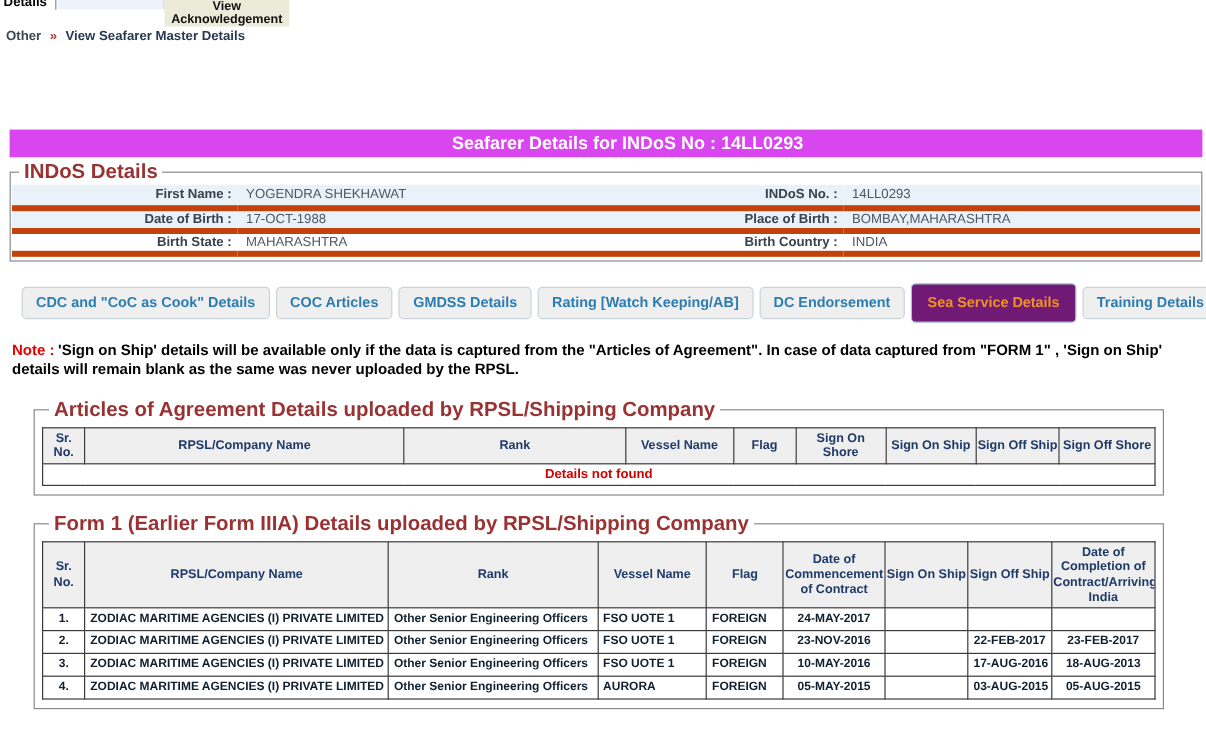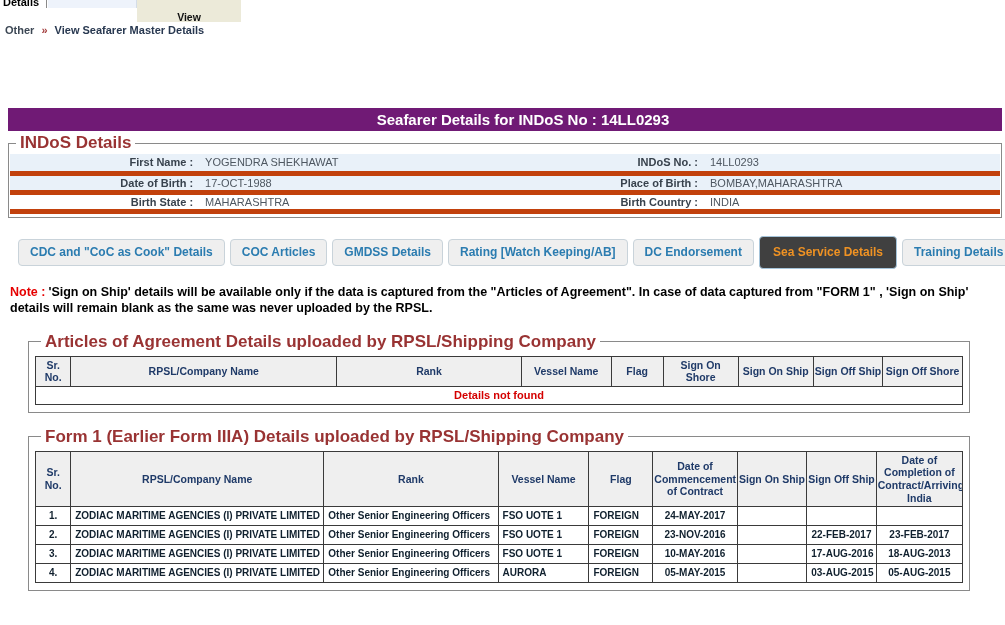--- a/index.html
+++ b/index.html
@@ -15,34 +15,34 @@
   .details-label {
     position: absolute; left: 3px; top: -4px;
     font-size: 11px; font-weight: bold; color: #000;
   }
   .menu-divider { position: absolute; left: 46px; top: 0; width: 1px; height: 8px; background: #8a8a8a; }
   .menu-box { position: absolute; left: 48px; top: 0; width: 89px; height: 8px; background: #eef3fb; border-right: 1px solid #d4dde8; }
   .ack-cell {
     position: absolute; left: 137px; top: 0; width: 104px; height: 34px;
     background: #ecead9; text-align: center;
     font-size: 10.5px; font-weight: bold; color: #111; line-height: 11px;
-    display: flex; flex-direction: column; justify-content: flex-end;
+    display: flex; flex-direction: column; justify-content: flex-start;
   }
 
   
   .breadcrumb { margin: 2px 0 0 5px; font-size: 11px; font-weight: bold; }
   .bc-section { color: #3c4754; }
   .bc-sep { color: #a33c3c; margin: 0 4px; }
   .bc-page { color: #283850; }
 
   
   .main { margin: 72px 3px 0 8px; }
 
   .title-bar {
-    background: #701a75; color: #ffffff;
+    background: #d946ef; color: #ffffff;
     height: 23px; line-height: 23px;
     text-align: center; font-size: 15px; font-weight: bold; padding-left: 36px;
   }
 
   
   fieldset { border: 1px solid #8a8a8a; background: #fff; }
   legend {
     margin-left: 6px; padding: 0 4px;
     font-size: 17px; font-weight: bold; color: #993333;
   }
@@ -58,21 +58,21 @@
   .indos-table td.v2 { width: 30%; }
 
   
   .tabs { margin: 18px 0 0 10px; display: flex; align-items: center; gap: 5px; }
   .tab {
     background: #efefef; border: 1px solid #c9d3da; border-radius: 4px;
     padding: 5px 11px 6px; font-size: 12px; font-weight: bold; color: #2b7cb0;
     cursor: pointer; white-space: nowrap; text-decoration: none;
   }
   .tab.active {
-    background: #404040; border: 1px solid #a5c4da; color: #ef9223;
+    background: #701a75; border: 1px solid #a5c4da; color: #ef9223;
     padding: 8px 13px 9px;
   }
 
   
   .note { margin: 15px 4px 0 2px; font-size: 12.5px; font-weight: bold; color: #000; line-height: 1.28; }
   .note-prefix { color: #e60000; margin-right: 3px; }
 
   
   .table-fs { margin: 16px 0 0 20px; width: 942px; padding: 4px 6px 7px; }
   .grid { width: 100%; border-collapse: collapse; table-layout: fixed; }

